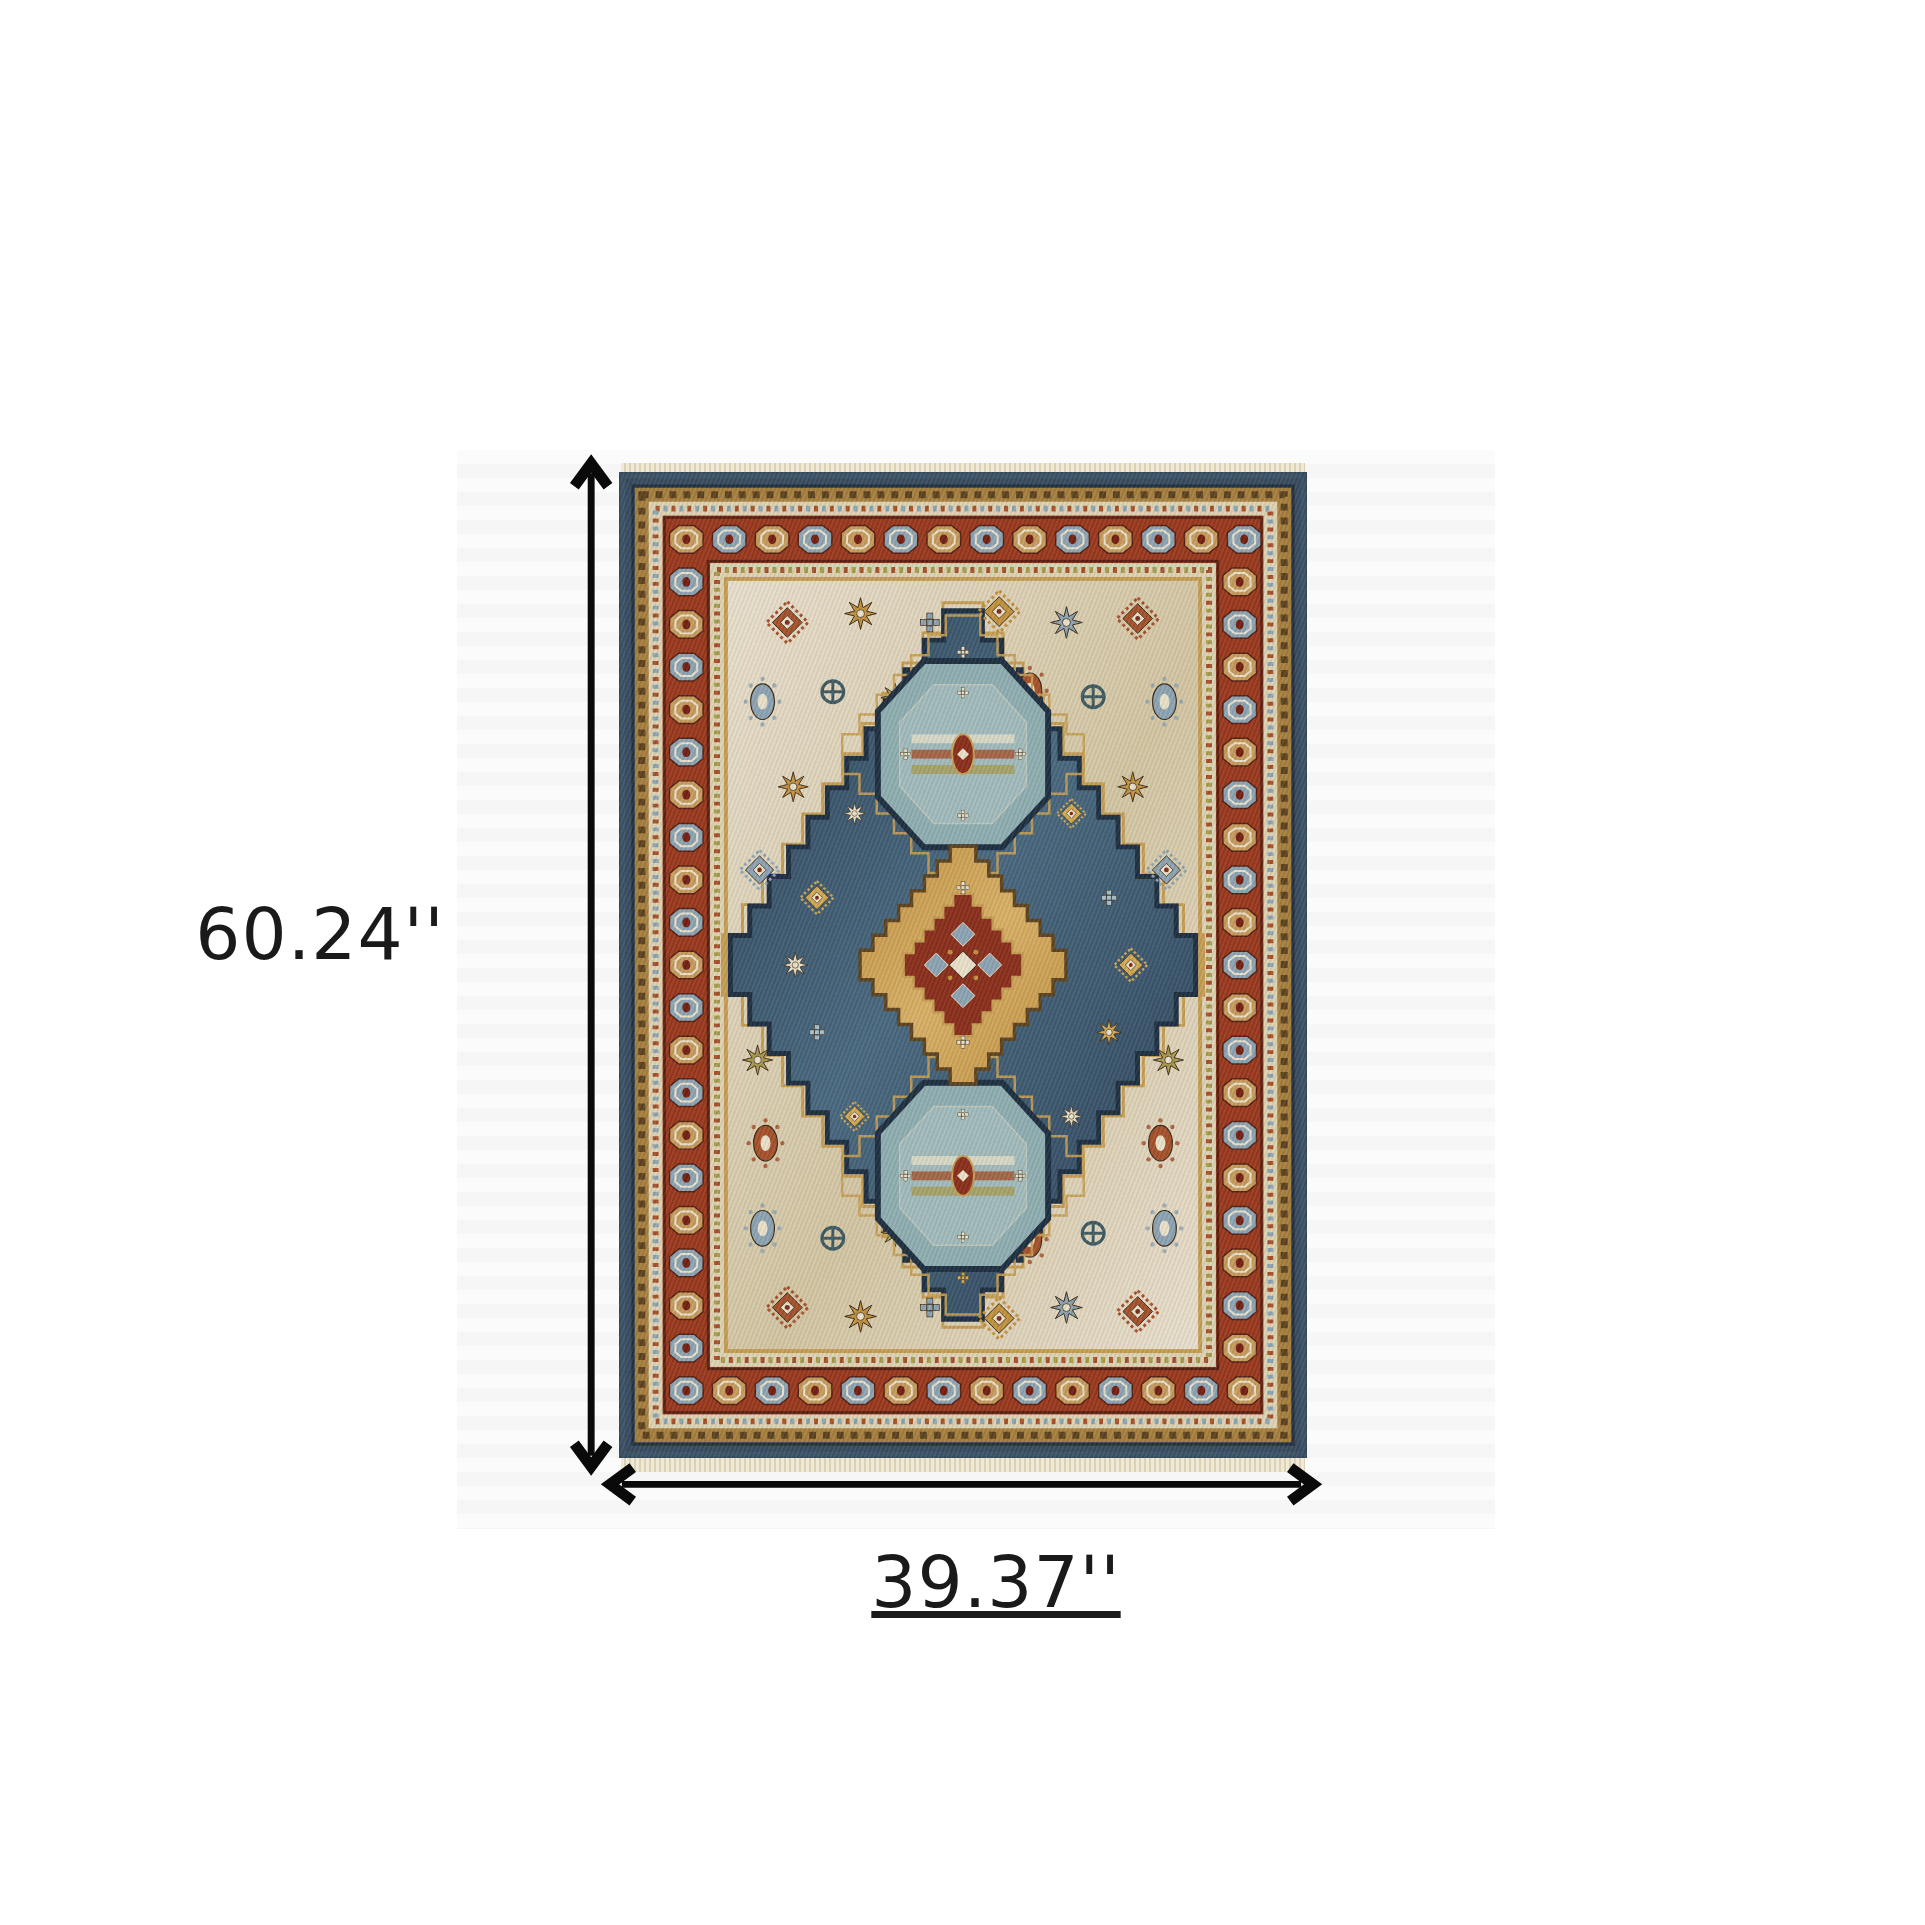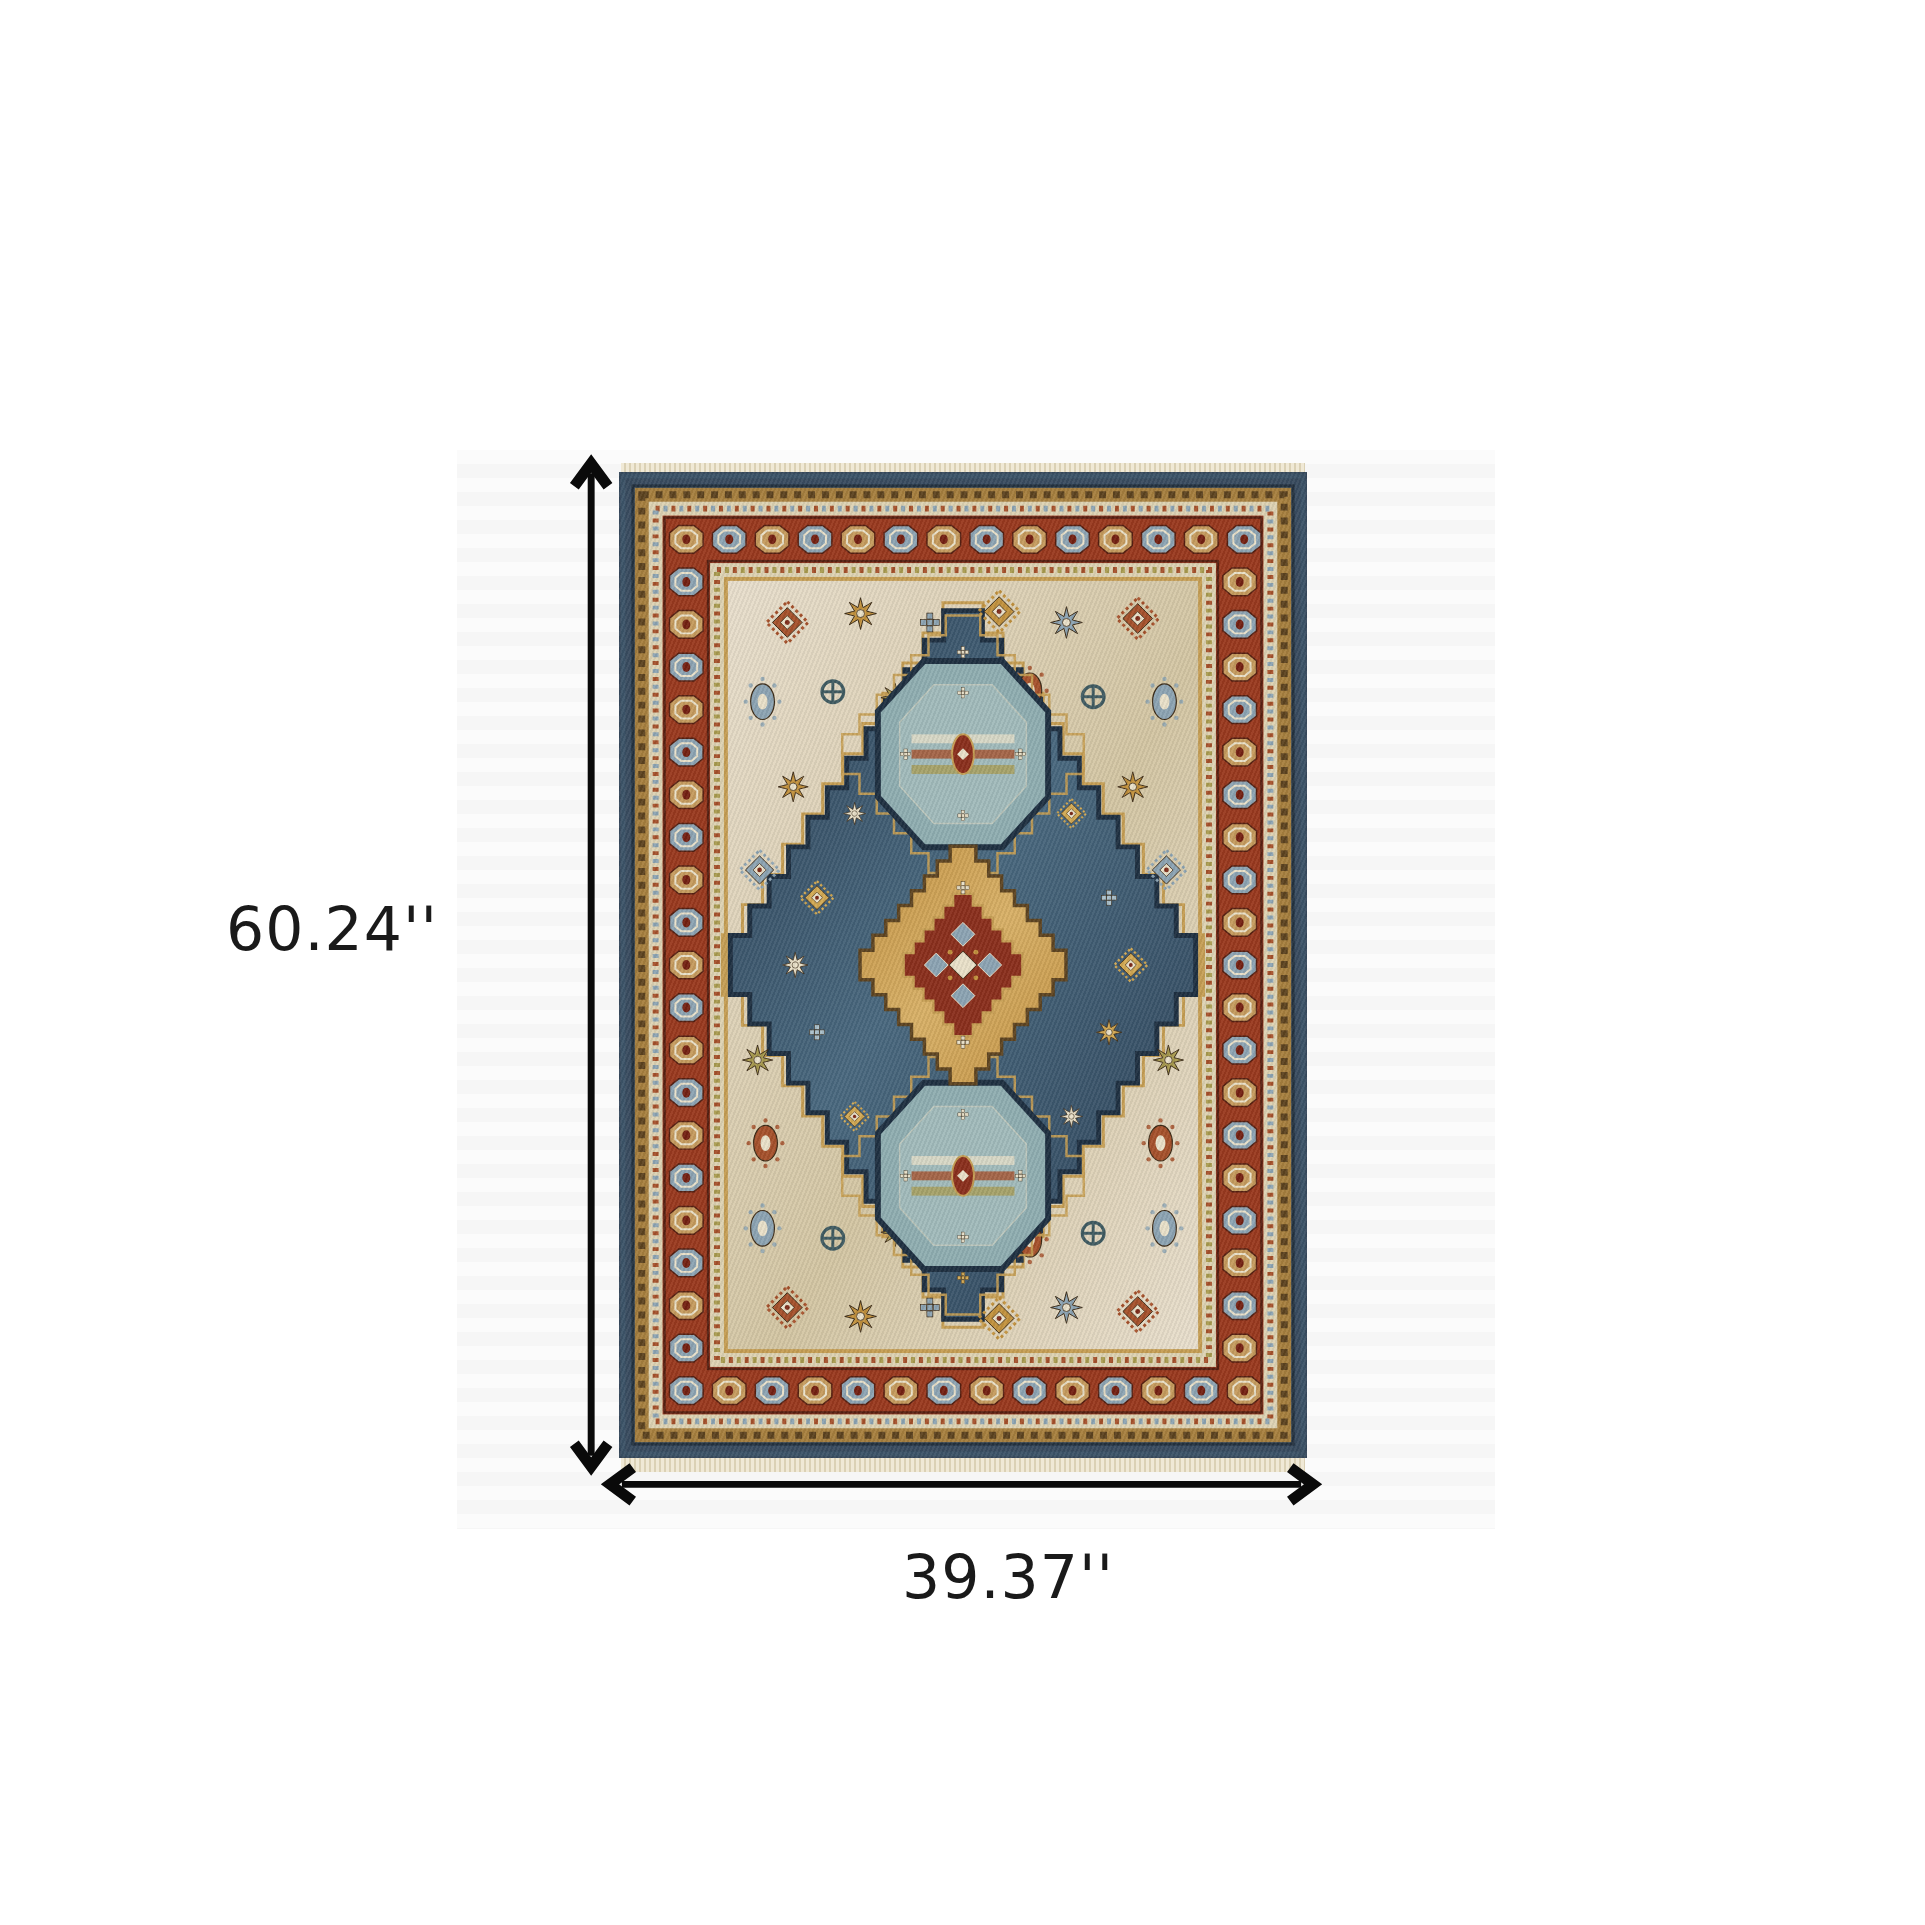--- a/index.html
+++ b/index.html
@@ -23,25 +23,25 @@
   .rug-texture{
     position:absolute;inset:0;pointer-events:none;
     background:repeating-linear-gradient(112deg,rgba(255,255,255,.055) 0 2px,rgba(18,28,40,.055) 2px 4px);
     box-shadow:inset 0 0 26px rgba(20,30,45,.25);
   }
   .dims{position:absolute;left:0;top:0;width:1926px;height:1926px;pointer-events:none;}
   .dims .shaft{stroke:var(--arrow-color,#0a0a0a);stroke-width:7;}
   .dims .head{stroke:var(--arrow-color,#0a0a0a);stroke-width:11;fill:none;stroke-linejoin:miter;}
   .dim-label{
     position:absolute;transform:translateX(-50%);
-    font-size:60px;line-height:1;white-space:nowrap;
-    color:var(--label-color,#1a1a1a);letter-spacing:1px;margin-left:12px;
+    font-size:71px;line-height:1;white-space:nowrap;
+    color:var(--label-color,#1a1a1a);letter-spacing:1px;
   }
   .label-h{left:320px;top:899px;}
-  .label-w{left:996px;top:1547px;}
+  .label-w{left:996px;top:1547px;text-decoration:underline;}
 </style>
 </head>
 <body style="--page-bg: #ffffff; --arrow-color: #0a0a0a; --label-color: #1a1a1a;">
 
 <div class="canvas">
 
   <div class="photo-bg"></div>
   <div class="fringe fringe-top"></div>
   <div class="fringe fringe-bottom"></div>
 

